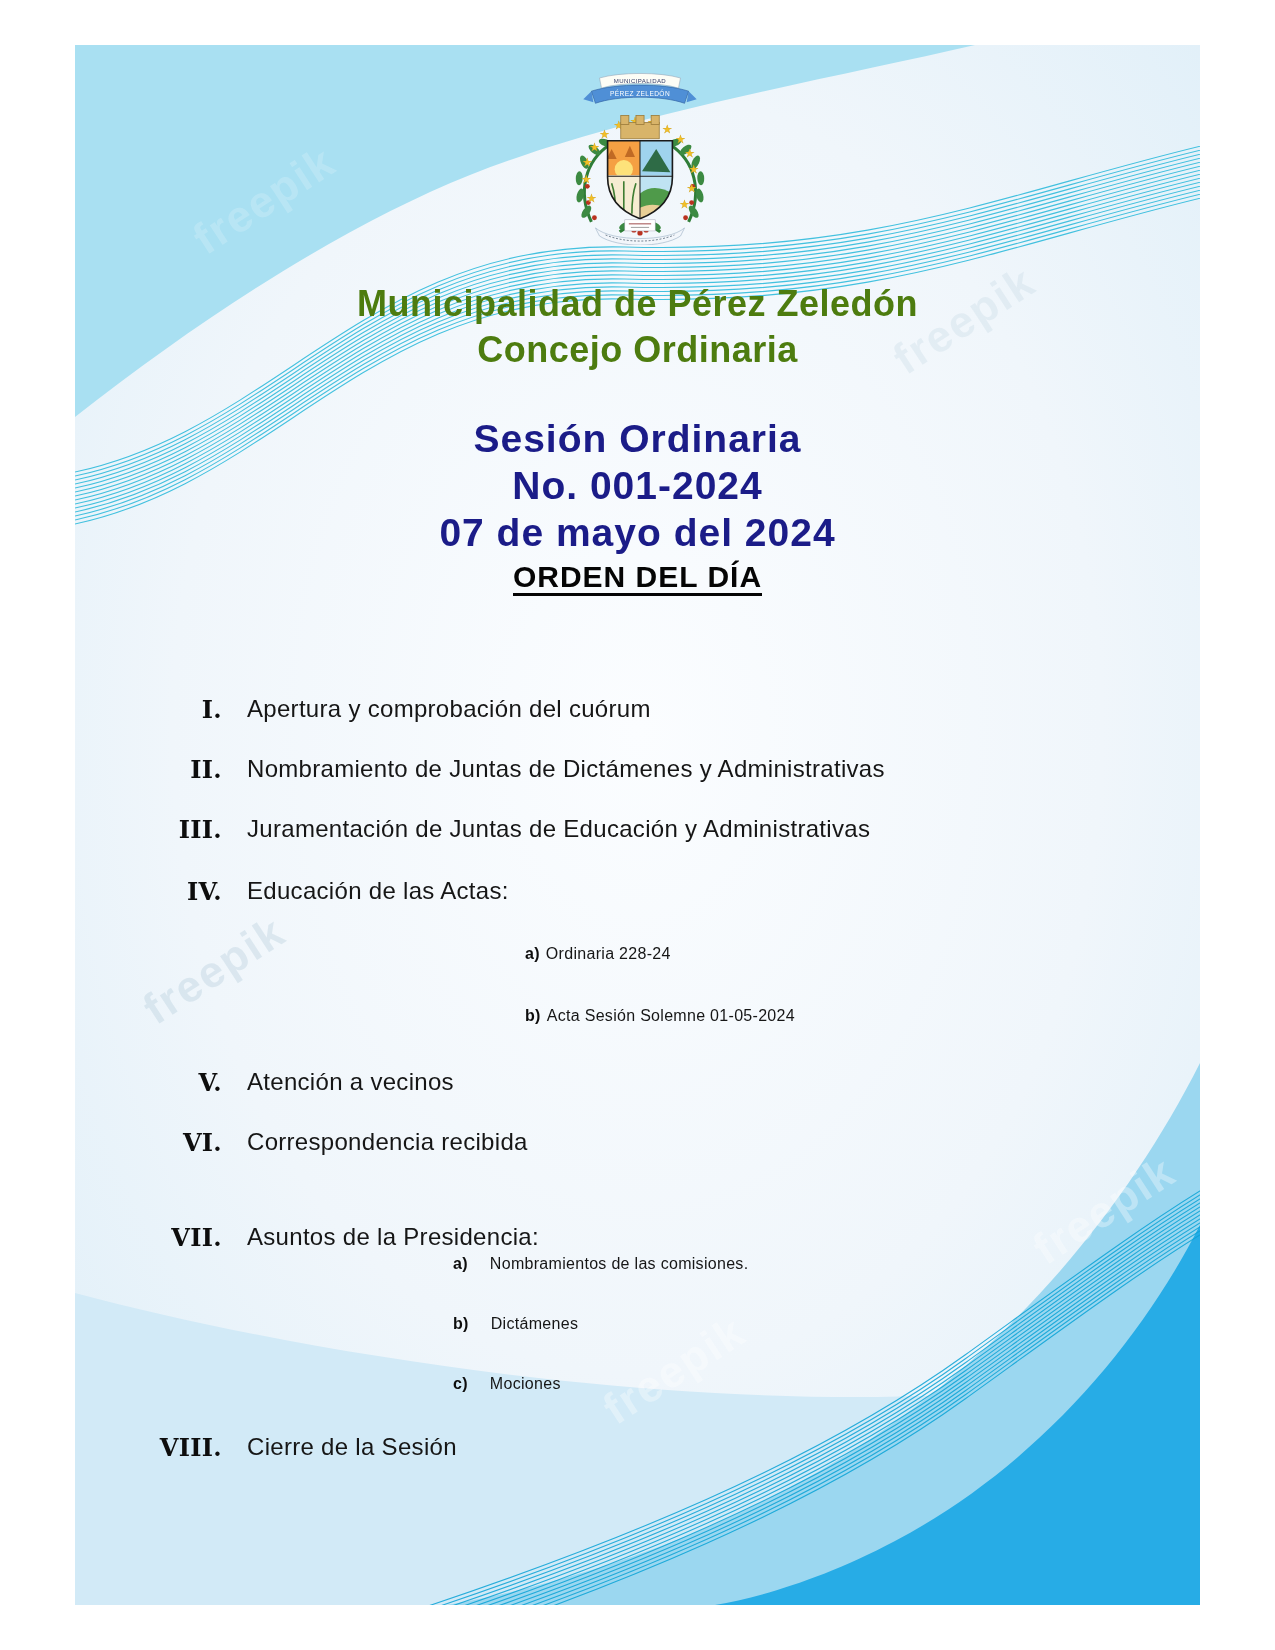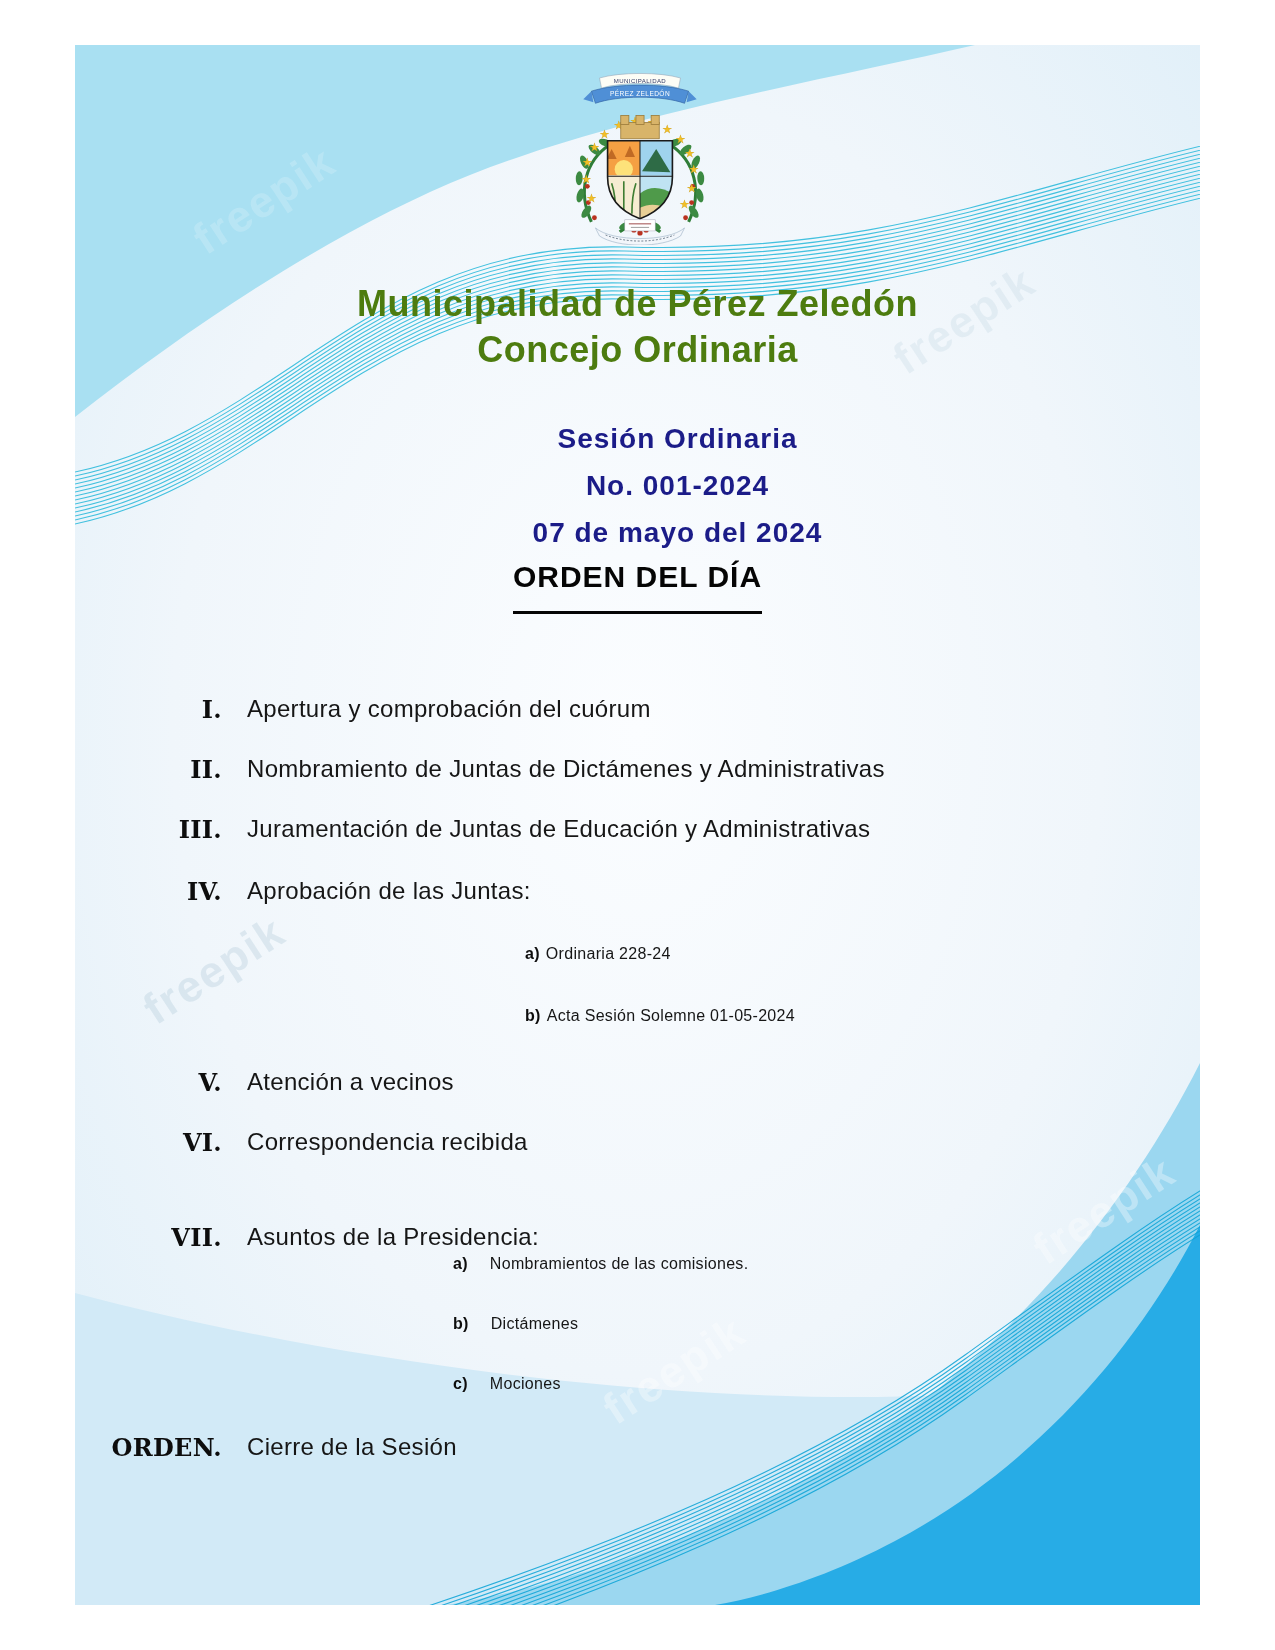--- a/index.html
+++ b/index.html
@@ -7,24 +7,24 @@
         font-family:"Liberation Sans","DejaVu Sans",sans-serif;}
   .canvas{position:absolute;left:75px;top:45px;width:1125px;height:1560px;overflow:hidden;}
   .bg{position:absolute;left:0;top:0;width:1125px;height:1560px;}
   .content{position:absolute;left:0;top:0;width:1125px;height:1560px;}
 
   .crest{position:absolute;left:486px;top:24px;width:158px;height:176px;}
 
   .title{position:absolute;left:0;top:236px;width:100%;text-align:center;
          color:#4d7c0f;font-weight:bold;font-size:36px;line-height:46px;letter-spacing:.5px;}
   .session{position:absolute;left:0;top:370px;width:100%;text-align:center;
-         color:#1b1c88;font-weight:bold;font-size:28px;line-height:47px;letter-spacing:1px;margin-left:40px;}
+         color:#1b1c88;font-weight:bold;font-size:39px;line-height:47px;letter-spacing:1px;}
   .orden{position:absolute;left:0;top:515px;width:100%;text-align:center;
          color:#050505;font-weight:bold;font-size:30px;letter-spacing:1px;}
-  .orden .u{border-bottom:3px solid #050505;padding-bottom:18px;}
+  .orden .u{border-bottom:3px solid #050505;padding-bottom:0;}
 
   .row{position:absolute;left:0;width:100%;height:34px;font-size:24px;color:#161616;letter-spacing:.3px;}
   .row .num{position:absolute;left:20px;width:127px;text-align:right;
             font-family:"DejaVu Serif","Liberation Serif",serif;font-weight:bold;color:#0d0d0d;}
   .row .txt{position:absolute;left:172px;white-space:nowrap;}
 
   .sub{position:absolute;font-size:16px;color:#161616;letter-spacing:.3px;white-space:nowrap;}
   .sub .letter{font-weight:bold;color:#0d0d0d;display:inline-block;}
   .sub4{left:450px;}
   .sub4 .letter{margin-right:6px;}
@@ -225,21 +225,21 @@
       <div class="row" style="top:710px">
         <span class="num">II.</span>
         <span class="txt">Nombramiento de Juntas de Dictámenes y Administrativas</span>
       </div>
       <div class="row" style="top:770px">
         <span class="num">III.</span>
         <span class="txt">Juramentación de Juntas de Educación y Administrativas</span>
       </div>
       <div class="row" style="top:832px">
         <span class="num">IV.</span>
-        <span class="txt">Aprobación de las Juntas:</span>
+        <span class="txt">Educación de las Actas:</span>
       </div>
 
       <div class="sub sub4" style="top:900px">
         <span class="letter">a)</span><span>Ordinaria 228-24</span>
       </div>
       <div class="sub sub4" style="top:962px">
         <span class="letter">b)</span><span>Acta Sesión Solemne 01-05-2024</span>
       </div>
 
       <div class="row" style="top:1023px">
@@ -259,19 +259,19 @@
         <span class="letter">a)</span><span>Nombramientos de las comisiones.</span>
       </div>
       <div class="sub sub7" style="top:1270px">
         <span class="letter">b)</span><span>Dictámenes</span>
       </div>
       <div class="sub sub7" style="top:1330px">
         <span class="letter">c)</span><span>Mociones</span>
       </div>
 
       <div class="row" style="top:1388px">
-        <span class="num">ORDEN.</span>
+        <span class="num">VIII.</span>
         <span class="txt">Cierre de la Sesión</span>
       </div>
 
     </div>
   </div>
 </div>
 
 </body></html>

